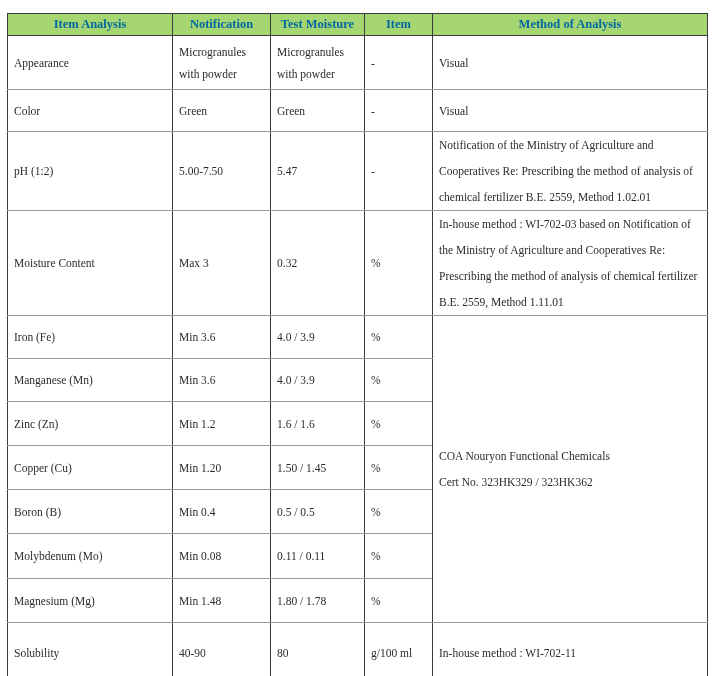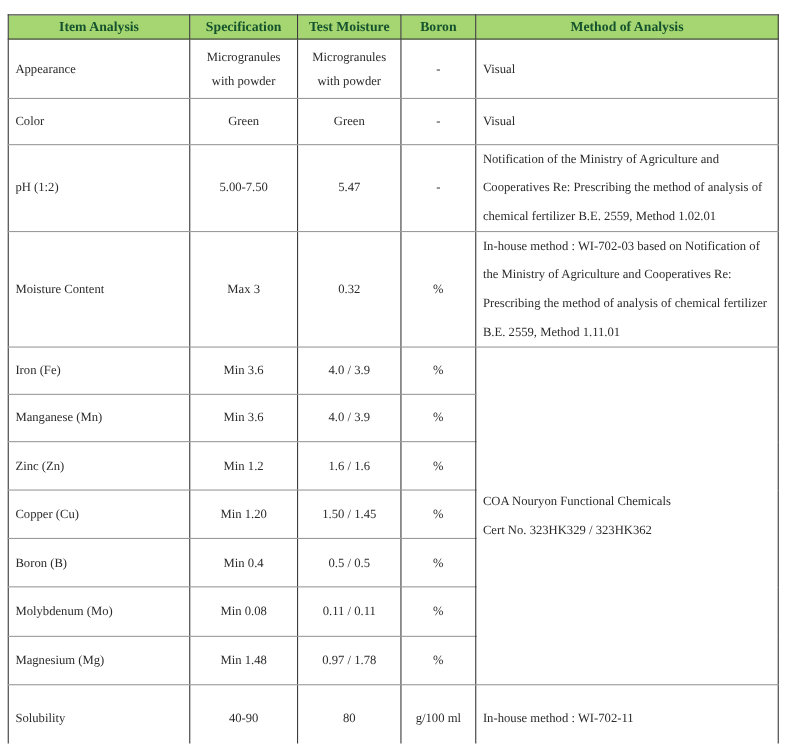--- a/index.html
+++ b/index.html
@@ -1,43 +1,43 @@
 <!DOCTYPE html>
 <html><head>
 <meta charset="utf-8">
 <style>
   html, body { margin: 0; padding: 0; background: #ffffff; }
   body { width: 717px; height: 676px; position: relative; overflow: hidden; font-family: "Liberation Serif", "DejaVu Serif", serif; color: #2b2b2b; }
   table.coa { position: absolute; left: 7px; top: 13px; width: 700px; border-collapse: collapse; table-layout: fixed; font-size: 11.5px; }
   table.coa th, table.coa td { border: 1px solid #3a3a3a; padding: 0 6px; vertical-align: middle; }
   table.coa td { border-top-color: #9a9a9a; border-bottom-color: #9a9a9a; }
-  table.coa th { background: #a6d671; color: #14532d; font-weight: bold; font-size: 12.5px; height: 21px; text-align: center; border: 1.5px solid #3a3a3a; }
+  table.coa th { background: #a6d671; color: #0369a1; font-weight: bold; font-size: 12.5px; height: 21px; text-align: center; border: 1.5px solid #3a3a3a; }
   td.item { text-align: left; padding-left: 7px; }
-  td.c { text-align: center; }
+  td.c { text-align: left; }
   td.method { text-align: left; line-height: 26px; padding: 0 4px; }
   .two { line-height: 22px; }
   tr.last td { border-bottom: 1.5px solid #3a3a3a; }
 </style>
 </head>
 <body>
 
 <table class="coa">
   <colgroup>
     <col style="width:165px">
       <col style="width:98px">
       <col style="width:94px">
       <col style="width:68px">
       <col style="width:275px">
   </colgroup>
   <thead>
     <tr>
       <th>Item Analysis</th>
-      <th>Specification</th>
+      <th>Notification</th>
       <th>Test Moisture</th>
-      <th>Boron</th>
+      <th>Item</th>
       <th>Method of Analysis</th>
     </tr>
   </thead>
   <tbody>
     <tr style="height:54px">
       <td class="item">Appearance</td>
       <td class="c two"><span>Microgranules</span><br><span>with powder</span></td>
       <td class="c two"><span>Microgranules</span><br><span>with powder</span></td>
       <td class="c">-</td>
       <td class="method">Visual</td>
@@ -99,21 +99,21 @@
     </tr>
     <tr style="height:45px">
       <td class="item">Molybdenum (Mo)</td>
       <td class="c">Min 0.08</td>
       <td class="c">0.11 / 0.11</td>
       <td class="c">%</td>
     </tr>
     <tr style="height:44px">
       <td class="item">Magnesium (Mg)</td>
       <td class="c">Min 1.48</td>
-      <td class="c">0.97 / 1.78</td>
+      <td class="c">1.80 / 1.78</td>
       <td class="c">%</td>
     </tr>
     <tr class="last" style="height:61px">
       <td class="item">Solubility</td>
       <td class="c">40-90</td>
       <td class="c">80</td>
       <td class="c">g/100 ml</td>
       <td class="method">In-house method : WI-702-11</td>
     </tr>
   </tbody>

